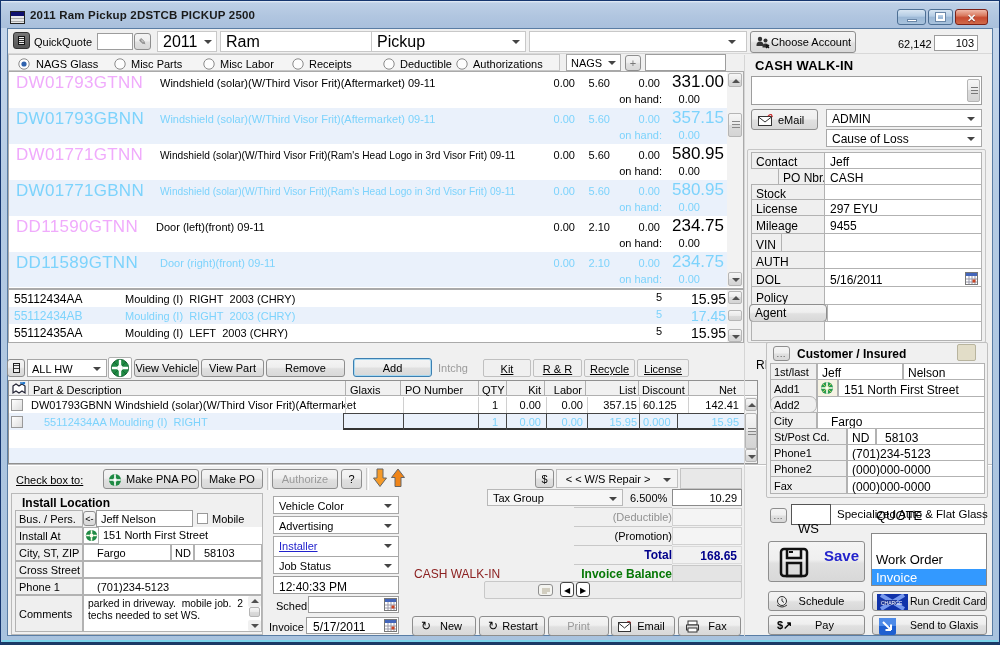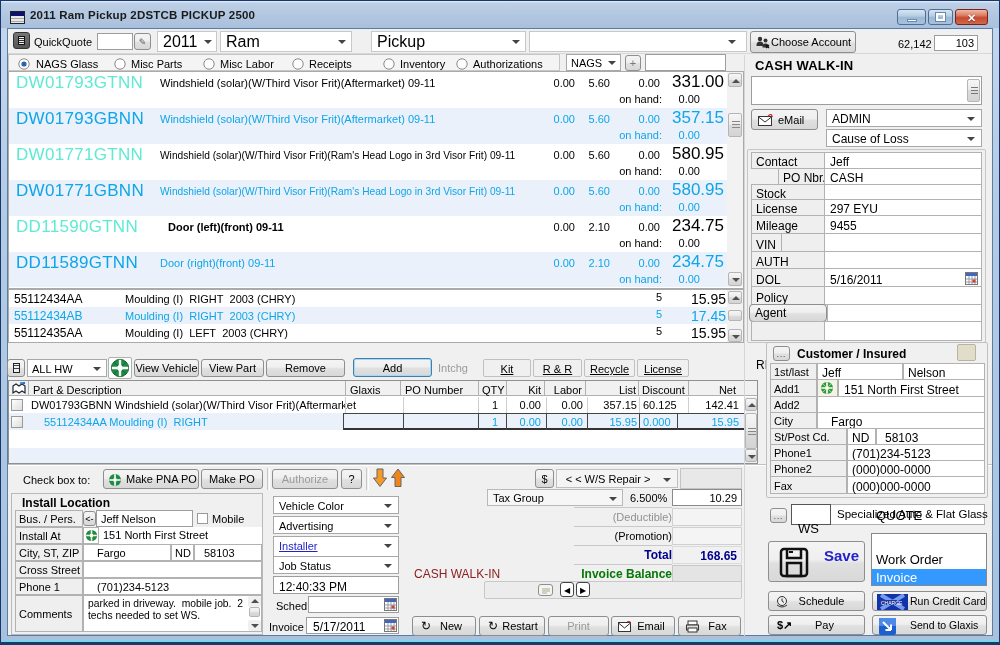--- a/index.html
+++ b/index.html
@@ -14,26 +14,26 @@
 .tb{position:absolute;background:#fff;border:1px solid #9d9d9d;font-size:11px;color:#000;}
 .combo{position:absolute;background:#fff;border:1px solid #a8a8a8;font-size:11px;color:#000;}
 .arr{position:absolute;width:0;height:0;border-left:4px solid transparent;border-right:4px solid transparent;border-top:4px solid #444;}
 .cell{position:absolute;background:#efefef;border:1px solid #b2b2b2;font-size:11px;color:#000;}
 .wcell{position:absolute;background:#fff;border:1px solid #b2b2b2;font-size:11px;color:#000;}
 .sbtn{position:absolute;background:linear-gradient(180deg,#f6f6f6,#eaeaea 50%,#dcdcdc 50%,#d4d4d4);border:1px solid #b5b5b5;border-radius:2px;}
 .uarr{position:absolute;width:0;height:0;border-left:4px solid transparent;border-right:4px solid transparent;border-bottom:4px solid #505050;}
 .darr{position:absolute;width:0;height:0;border-left:4px solid transparent;border-right:4px solid transparent;border-top:4px solid #505050;}
 .navy{color:#151583;}
 .rowblue{background:#eaf1fb;}
-.pn{position:absolute;font-size:17px;letter-spacing:0.3px;color:#5eead4;}
+.pn{position:absolute;font-size:17px;letter-spacing:0.3px;color:#f0abfc;}
 .price{position:absolute;font-size:17px;text-align:right;color:#000;}
 .desc{position:absolute;font-size:11px;color:#000;}
 .num{position:absolute;font-size:11px;text-align:right;color:#000;}
 .flatbtn{position:absolute;background:#f0f0f0;border:1px solid #c0c0c0;border-radius:2px;font-size:11px;text-align:center;}
-.pn.navy,.price.navy,.desc.navy,.num.navy,.t11.navy{color:#0ea5e9;}
+.pn.navy,.price.navy,.desc.navy,.num.navy,.t11.navy{color:#7dd3fc;}
 </style></head><body>
 <div id="win">
 <div id="frame"></div>
 <div id="titlebar"></div>
 
 <div class="abs" style="left:10px;top:11px;width:15px;height:13px;background:#e8e8e8;border:1px solid #222;">
  <div class="abs" style="left:0px;top:0px;width:13px;height:4px;background:#10106e;"></div>
  <div class="abs" style="left:0px;top:6px;width:13px;height:1px;background:#aaa;"></div>
  <div class="abs" style="left:0px;top:9px;width:13px;height:1px;background:#aaa;"></div>
 </div>
@@ -61,21 +61,21 @@
 </div>
 <div class="abs t11" style="left:34px;top:36px;">QuickQuote</div>
 <div class="tb" style="left:97px;top:33px;width:36px;height:17px;"></div>
 <div class="btn" style="left:134px;top:33px;width:17px;height:17px;">
       <span style="font-size:9px;color:#555;">✎</span>
     </div>
 <div class="combo" style="left:157px;top:31px;width:60px;height:21px;border-color:#c8c8c8;">
       <span class="abs" style="left:5px;top:1px;font-size:16px;">2011</span>
       <div class="arr" style="right:4px;top:8px;"></div>
     </div>
-<div class="combo" style="left:220px;top:31px;width:132px;height:21px;border-color:#c8c8c8;">
+<div class="combo" style="left:220px;top:31px;width:172px;height:21px;border-color:#c8c8c8;">
       <span class="abs" style="left:5px;top:1px;font-size:16px;">Ram</span>
       <div class="arr" style="right:5px;top:8px;"></div>
     </div>
 <div class="combo" style="left:371px;top:31px;width:155px;height:21px;border-color:#c8c8c8;">
       <span class="abs" style="left:5px;top:1px;font-size:16px;">Pickup</span>
       <div class="arr" style="right:5px;top:8px;"></div>
     </div>
 <div class="combo" style="left:529px;top:31px;width:218px;height:21px;border-color:#c8c8c8;">
       <div class="arr" style="right:10px;top:8px;"></div>
     </div>
@@ -108,21 +108,21 @@
       <circle cx="6" cy="6" r="5.2" fill="#fdfdfd" stroke="#8a8a8a"></circle>
     </svg>
 <div class="abs t11" style="left:220px;top:58px;">Misc Labor</div>
 <svg class="abs" style="left:292px;top:58px;" width="12" height="12">
       <circle cx="6" cy="6" r="5.2" fill="#fdfdfd" stroke="#8a8a8a"></circle>
     </svg>
 <div class="abs t11" style="left:309px;top:58px;">Receipts</div>
 <svg class="abs" style="left:383px;top:58px;" width="12" height="12">
       <circle cx="6" cy="6" r="5.2" fill="#fdfdfd" stroke="#8a8a8a"></circle>
     </svg>
-<div class="abs t11" style="left:400px;top:58px;">Inventory</div>
+<div class="abs t11" style="left:400px;top:58px;">Deductible</div>
 <svg class="abs" style="left:456px;top:58px;" width="12" height="12">
       <circle cx="6" cy="6" r="5.2" fill="#fdfdfd" stroke="#8a8a8a"></circle>
     </svg>
 <div class="abs t11" style="left:473px;top:58px;">Authorizations</div>
 <div class="combo" style="left:566px;top:54px;width:55px;height:17px;">
       <span class="abs" style="left:4px;top:2px;">NAGS</span>
       <div class="arr" style="right:4px;top:6px;"></div>
     </div>
 <div class="btn" style="left:625px;top:55px;width:16px;height:16px;">
       <span style="color:#777;">+</span>
@@ -162,21 +162,21 @@
 <div class="num" style="left:664px;top:165px;width:36px;">0.00</div>
 <div class="pn navy" style="left:16px;top:181px;">DW01771GBNN</div>
 <div class="desc navy" style="left:160px;top:186px;font-size:10.2px;">Windshield (solar)(W/Third Visor Frit)(Ram's Head Logo in 3rd Visor Frit) 09-11</div>
 <div class="num navy" style="left:545px;top:185px;width:30px;">0.00</div>
 <div class="num navy" style="left:580px;top:185px;width:30px;">5.60</div>
 <div class="num navy" style="left:630px;top:185px;width:30px;">0.00</div>
 <div class="price navy" style="left:644px;top:180px;width:80px;">580.95</div>
 <div class="num navy" style="left:600px;top:201px;width:62px;text-align:right;">on hand:</div>
 <div class="num navy" style="left:664px;top:201px;width:36px;">0.00</div>
 <div class="pn" style="left:16px;top:217px;">DD11590GTNN</div>
-<div class="desc" style="left:168px;top:221px;font-weight:bold;">Door (left)(front) 09-11</div>
+<div class="desc" style="left:156px;top:221px;">Door (left)(front) 09-11</div>
 <div class="num" style="left:545px;top:221px;width:30px;">0.00</div>
 <div class="num" style="left:580px;top:221px;width:30px;">2.10</div>
 <div class="num" style="left:630px;top:221px;width:30px;">0.00</div>
 <div class="price" style="left:644px;top:216px;width:80px;">234.75</div>
 <div class="num" style="left:600px;top:237px;width:62px;text-align:right;">on hand:</div>
 <div class="num" style="left:664px;top:237px;width:36px;">0.00</div>
 <div class="pn navy" style="left:16px;top:253px;">DD11589GTNN</div>
 <div class="desc navy" style="left:160px;top:257px;">Door (right)(front) 09-11</div>
 <div class="num navy" style="left:545px;top:257px;width:30px;">0.00</div>
 <div class="num navy" style="left:580px;top:257px;width:30px;">2.10</div>
@@ -332,21 +332,21 @@
       <div class="abs" style="left:2px;top:14px;width:8px;height:1px;background:#888;"></div>
       <div class="abs" style="left:2px;top:17px;width:8px;height:1px;background:#888;"></div>
       <div class="abs" style="left:2px;top:20px;width:8px;height:1px;background:#888;"></div>
     </div>
 <div class="sbtn" style="left:745px;top:449px;width:12px;height:13px;">
       <div class="darr" style="left:2px;top:5px;"></div>
     </div>
 
 <div class="abs" style="left:8px;top:464px;width:984px;height:1px;background:#c0c0c0;"></div>
 <div class="abs" style="left:8px;top:465px;width:984px;height:1px;background:#fff;"></div>
-<div class="abs t11" style="left:23px;top:474px;">Check box to:</div>
+<div class="abs t11" style="left:16px;top:474px;text-decoration:underline;">Check box to:</div>
 <div class="btn" style="left:103px;top:469px;width:96px;height:20px;">
       <span style="left:22px;text-align:left;">Make PNA PO</span>
       <svg class="abs" style="left:4px;top:3px;" width="14" height="14" viewBox="0 0 22 22">
         <circle cx="11" cy="11" r="9.5" fill="#1f8a44"></circle>
         <circle cx="11" cy="11" r="3.2" fill="#fff"></circle>
         <path d="M11 2 V8 M11 14 V20 M2 11 H8 M14 11 H20" stroke="#fff" stroke-width="2.6"></path>
       </svg>
     </div>
 <div class="btn" style="left:201px;top:469px;width:62px;height:20px;">
       <span>Make PO</span>
@@ -650,21 +650,21 @@
       <svg class="abs" style="left:2px;top:1px;" width="14" height="14" viewBox="0 0 22 22">
         <circle cx="11" cy="11" r="9.5" fill="#2a9a50"></circle>
         <circle cx="11" cy="11" r="3.2" fill="#ffe"></circle>
         <path d="M11 2 V8 M11 14 V20 M2 11 H8 M14 11 H20" stroke="#ffe" stroke-width="2.6"></path>
         <path d="M4.6 4.6 L8.8 8.8 M13.2 13.2 L17.4 17.4 M17.4 4.6 L13.2 8.8 M8.8 13.2 L4.6 17.4" stroke="#e8e060" stroke-width="1.2"></path>
       </svg>
     </div>
 <div class="wcell" style="left:838px;top:379px;width:147px;height:18px;">
       <span class="abs" style="left:5px;top:3px;font-size:12px;">151 North First Street</span>
     </div>
-<div class="cell" style="left:770px;top:396px;width:47px;height:17px;">
+<div class="cell" style="left:770px;top:396px;width:47px;height:17px;border-radius:7px;">
       <span class="abs" style="left:3px;top:2px;">Add2</span>
     </div>
 <div class="wcell" style="left:817px;top:396px;width:168px;height:17px;"></div>
 <div class="cell" style="left:770px;top:412px;width:47px;height:17px;">
       <span class="abs" style="left:3px;top:2px;">City</span>
     </div>
 <div class="wcell" style="left:817px;top:412px;width:168px;height:17px;">
       <span class="abs" style="left:13px;top:2px;font-size:12px;">Fargo</span>
     </div>
 <div class="cell" style="left:770px;top:428px;width:77px;height:17px;">

